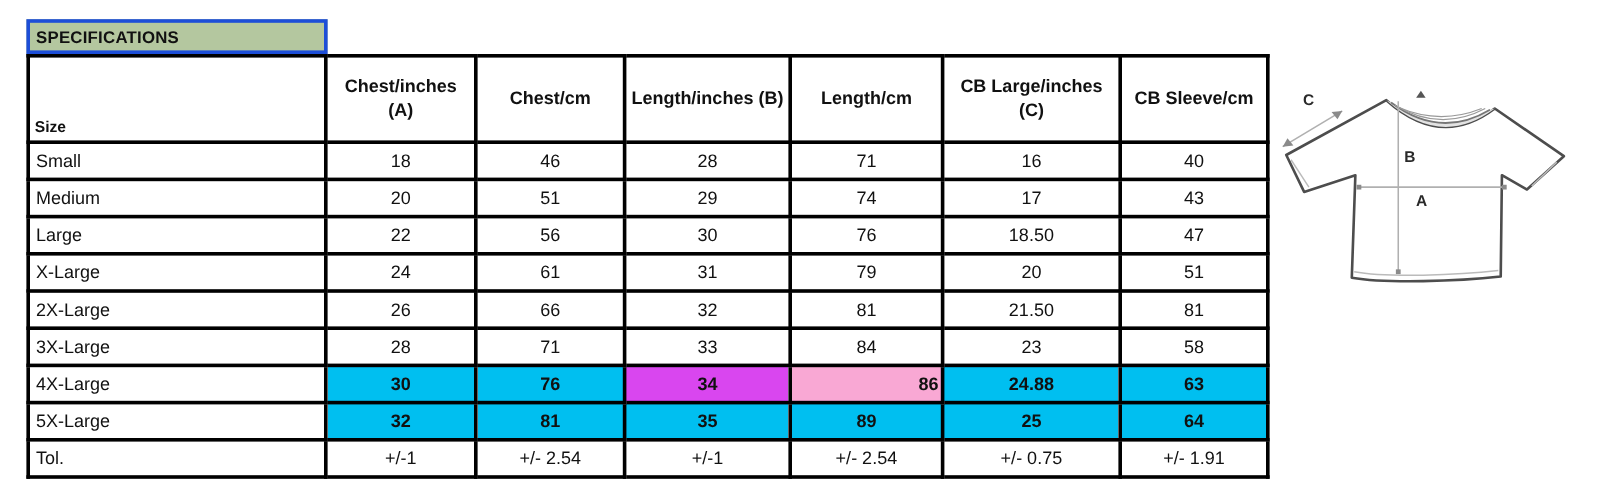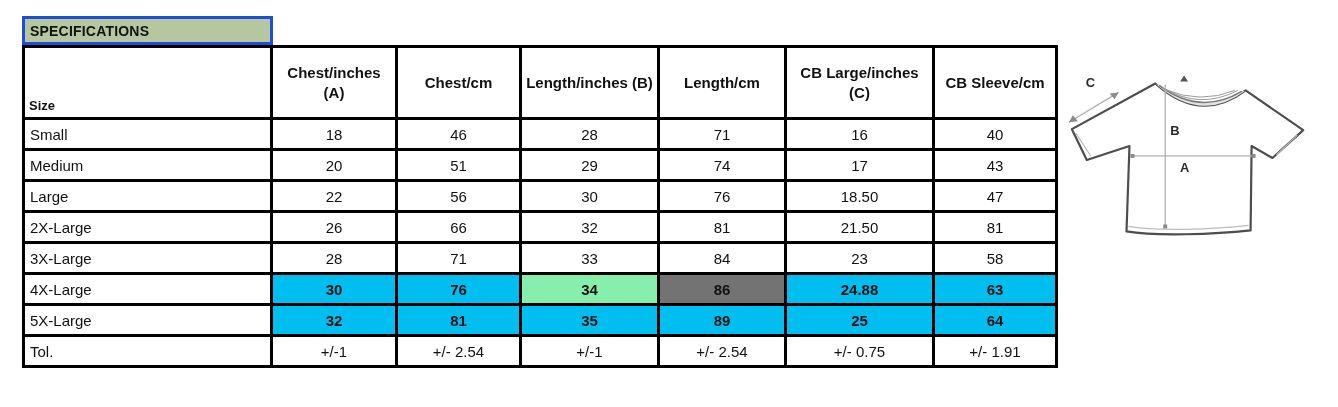--- a/index.html
+++ b/index.html
@@ -88,20 +88,29 @@
       <tr>
         <td class="size-cell">Large</td>
         <td class="val-cell">22</td>
         <td class="val-cell">56</td>
         <td class="val-cell">30</td>
         <td class="val-cell">76</td>
         <td class="val-cell">18.50</td>
         <td class="val-cell">47</td>
       </tr>
       <tr>
+        <td class="size-cell">X-Large</td>
+        <td class="val-cell">24</td>
+        <td class="val-cell">61</td>
+        <td class="val-cell">31</td>
+        <td class="val-cell">79</td>
+        <td class="val-cell">20</td>
+        <td class="val-cell">51</td>
+      </tr>
+      <tr>
         <td class="size-cell">2X-Large</td>
         <td class="val-cell">26</td>
         <td class="val-cell">66</td>
         <td class="val-cell">32</td>
         <td class="val-cell">81</td>
         <td class="val-cell">21.50</td>
         <td class="val-cell">81</td>
       </tr>
       <tr>
         <td class="size-cell">3X-Large</td>
@@ -109,22 +118,22 @@
         <td class="val-cell">71</td>
         <td class="val-cell">33</td>
         <td class="val-cell">84</td>
         <td class="val-cell">23</td>
         <td class="val-cell">58</td>
       </tr>
       <tr class="hl">
         <td class="size-cell">4X-Large</td>
         <td class="val-cell" style="background: rgb(0, 191, 240);">30</td>
         <td class="val-cell" style="background: rgb(0, 191, 240);">76</td>
-        <td class="val-cell" style="background: #86efac;">34</td>
-        <td class="val-cell" style="background: #737373;">86</td>
+        <td class="val-cell" style="background: #d946ef;">34</td>
+        <td class="val-cell" style="background: #f9a8d4; text-align: right;">86</td>
         <td class="val-cell" style="background: rgb(0, 191, 240);">24.88</td>
         <td class="val-cell" style="background: rgb(0, 191, 240);">63</td>
       </tr>
       <tr class="hl">
         <td class="size-cell">5X-Large</td>
         <td class="val-cell" style="background: rgb(0, 191, 240);">32</td>
         <td class="val-cell" style="background: rgb(0, 191, 240);">81</td>
         <td class="val-cell" style="background: rgb(0, 191, 240);">35</td>
         <td class="val-cell" style="background: rgb(0, 191, 240);">89</td>
         <td class="val-cell" style="background: rgb(0, 191, 240);">25</td>

